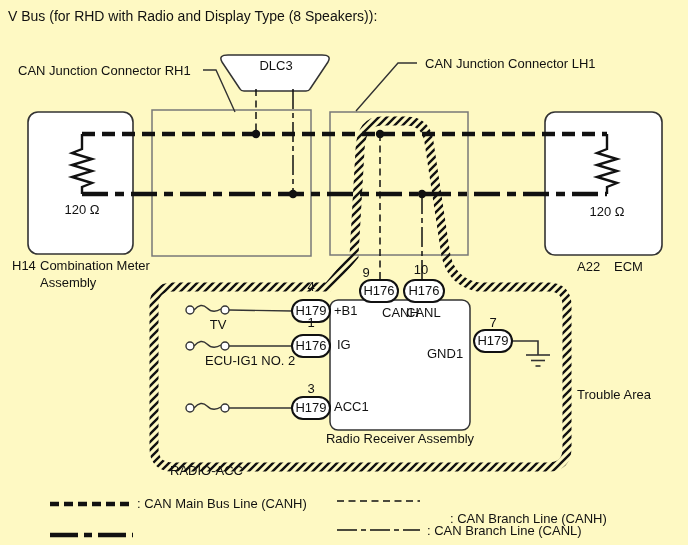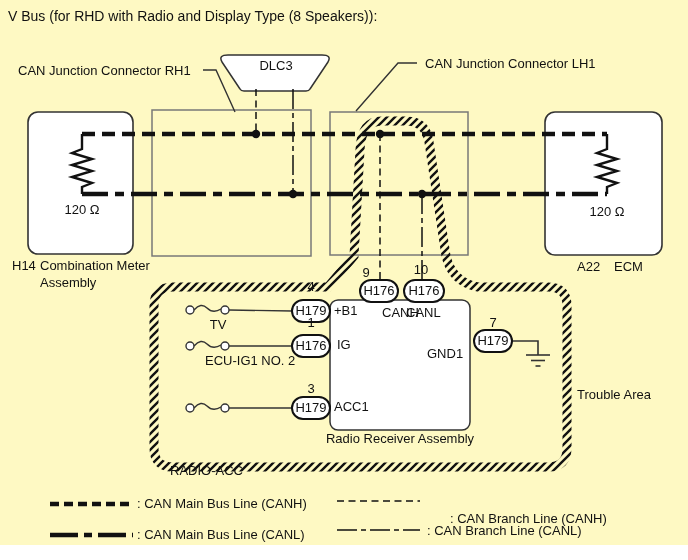--- a/index.html
+++ b/index.html
@@ -134,17 +134,16 @@
   <div class="lbl" style="left:334px;top:399px;">ACC1</div>
   <div class="lbl" style="left:382px;top:305px;">CANH</div>
   <div class="lbl" style="left:406px;top:305px;">CANL</div>
   <div class="lbl" style="left:427px;top:346px;">GND1</div>
 
   <div class="lbl ctr" style="left:196px;top:317px;width:44px;">TV</div>
   <div class="lbl" style="left:165px;top:353px;margin-left:40px;">ECU-IG1 NO. 2</div>
   <div class="lbl" style="left:170px;top:415px;margin-top:48px;">RADIO-ACC</div>
 
   <div class="lbl" style="left:137px;top:496px;">: CAN Main Bus Line (CANH)</div>
-  <div class="lbl" style="left:137px;top:527px;">: CAN Main Bus Line (CANL)</div>
   <div class="lbl" style="left:450px;top:494px;margin-top:17px;">: CAN Branch Line (CANH)</div>
   <div class="lbl" style="left:427px;top:523px;">: CAN Branch Line (CANL)</div>
 
 </div>
 
 </body></html>

